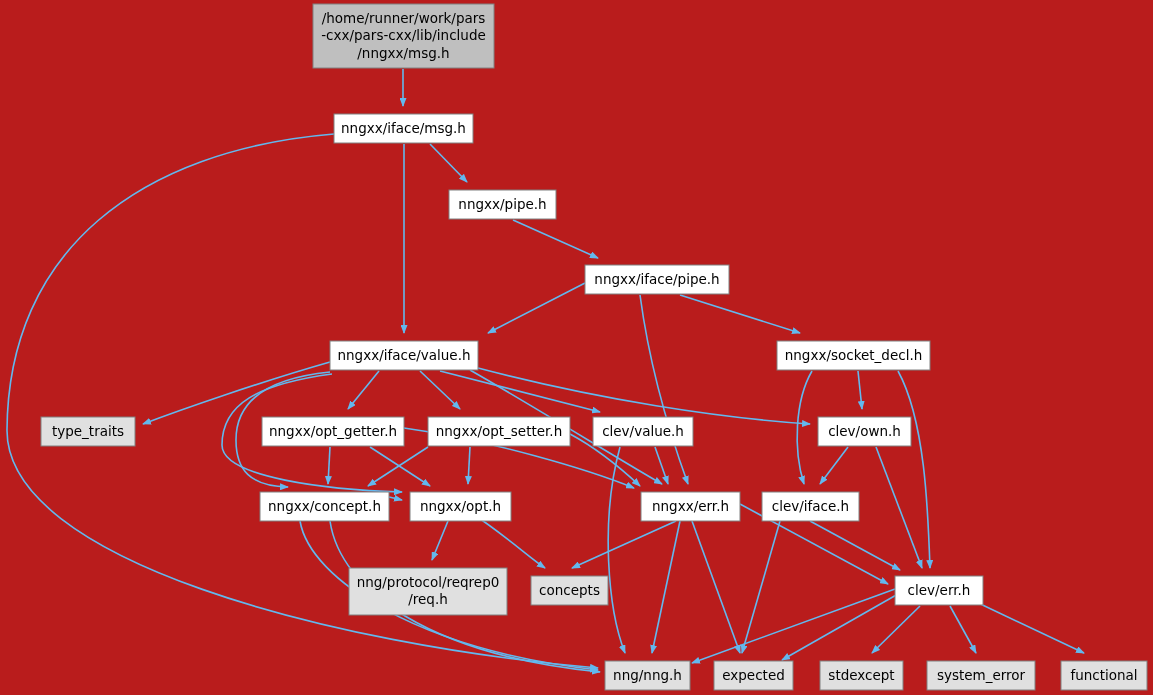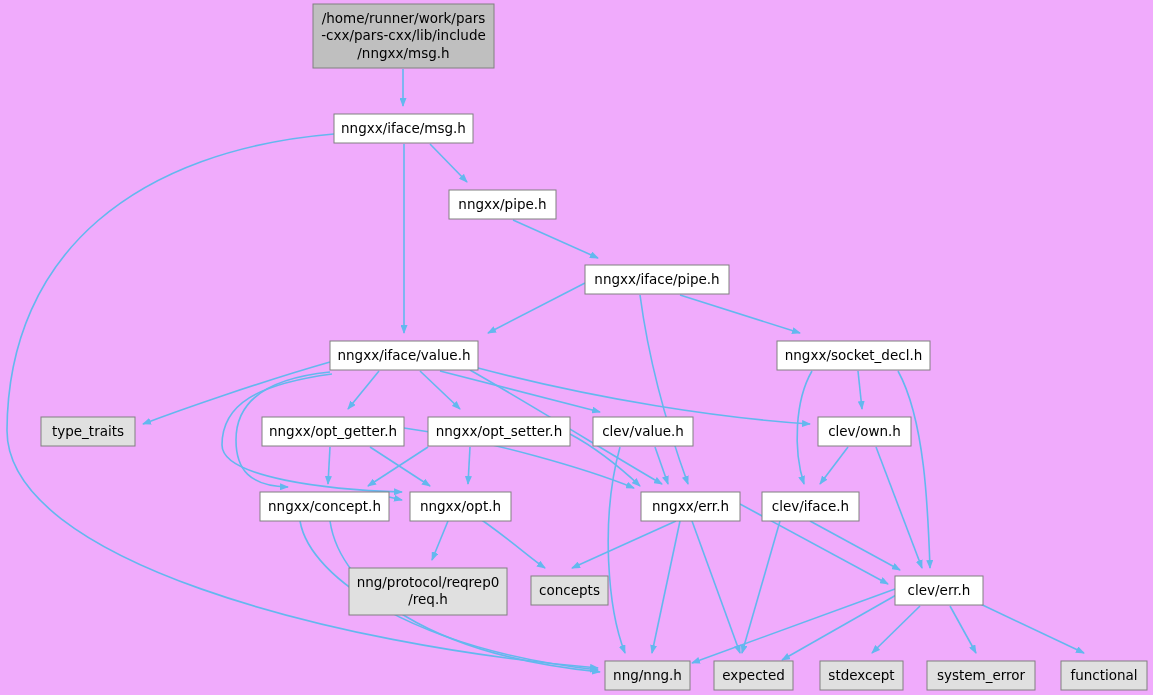--- a/index.html
+++ b/index.html
@@ -4,21 +4,21 @@
 <style>
   html, body {
     margin: 0;
     padding: 0;
     background: #000000;
   }
   #graph-root {
     position: relative;
     width: 1153px;
     height: 695px;
-    background: #f0abfc;
+    background: #b91c1c;
     overflow: hidden;
     font-family: "DejaVu Sans", "Liberation Sans", sans-serif;
   }
   svg.graph-canvas {
     position: absolute;
     left: 0; top: 0;
     width: 1153px;
     height: 695px;
     display: block;
   }

